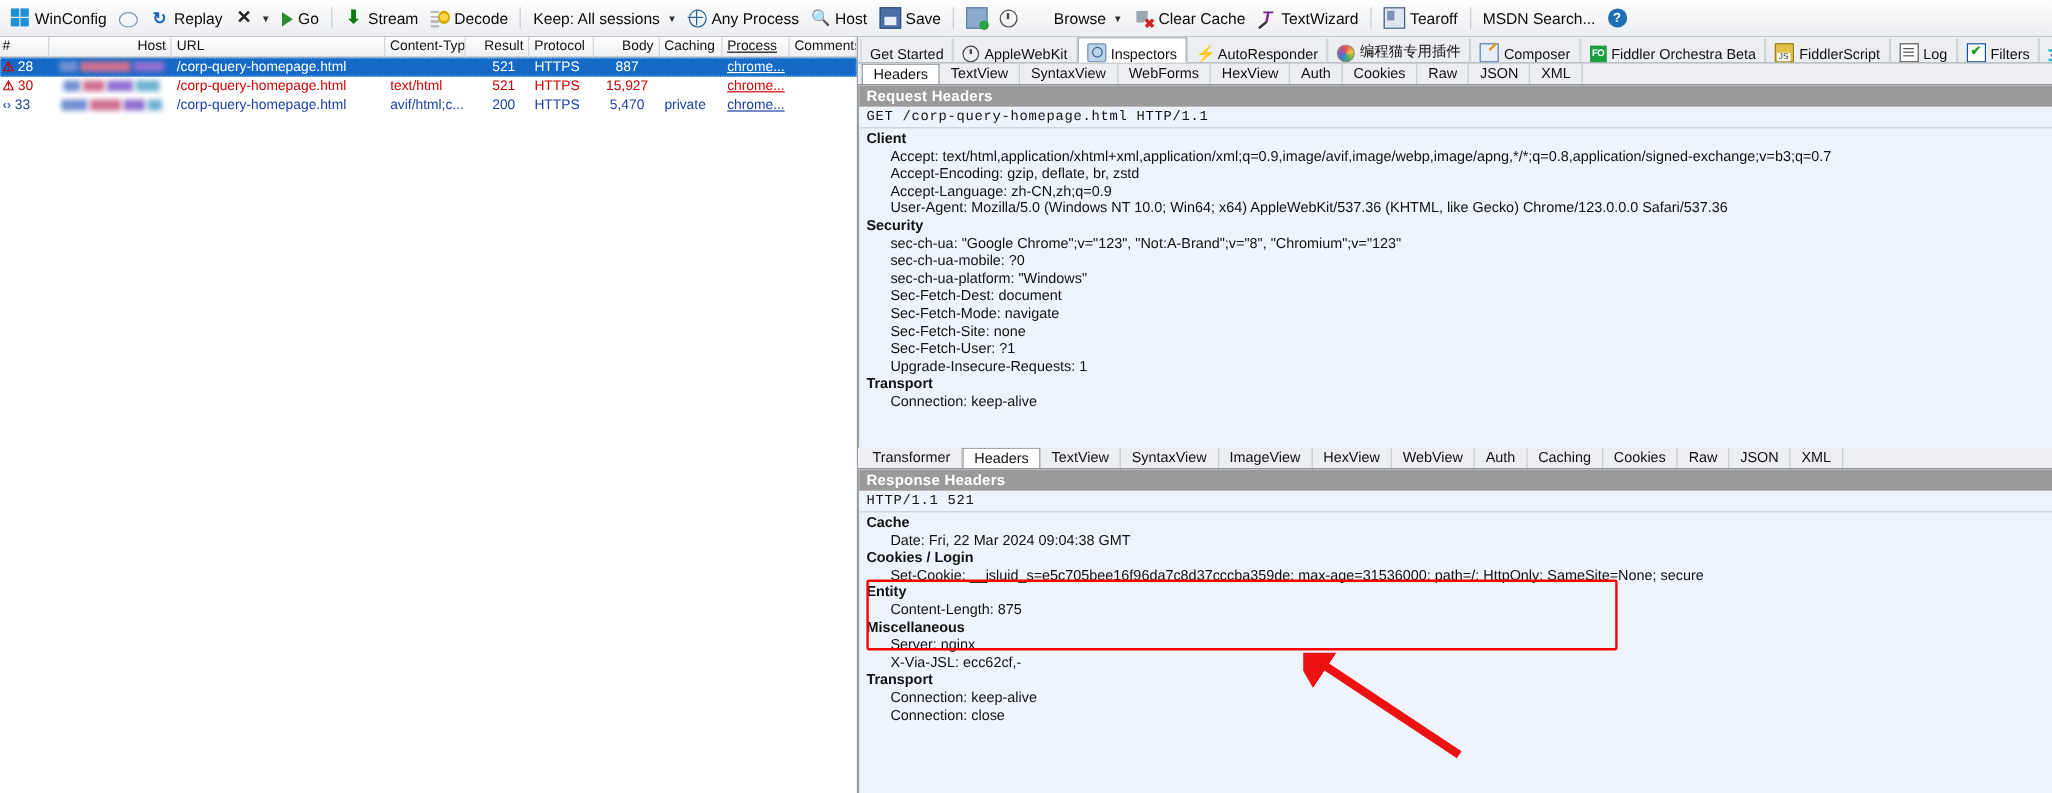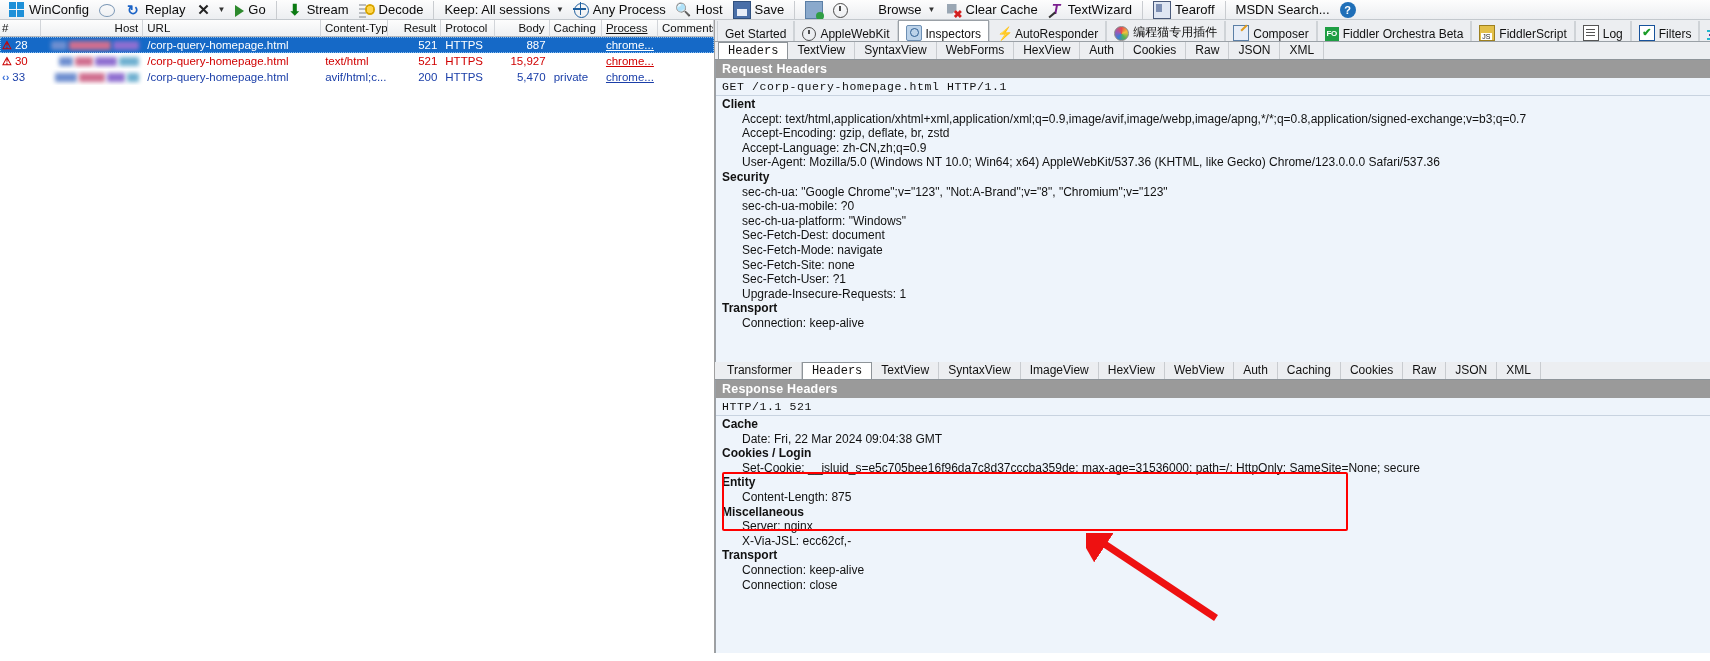--- a/index.html
+++ b/index.html
@@ -1,19 +1,19 @@
 <!DOCTYPE html>
 <html><head>
 <meta charset="utf-8">
 <style>
   html,body{margin:0;padding:0;background:#ffffff;}
   body{width:1710px;height:661px;overflow:hidden;font-family:"Liberation Sans",sans-serif;font-size:12px;color:#000;}
 
   
-  #toolbar{height:20px;background:linear-gradient(#fdfdfd,#eceef1);border-bottom:1px solid #c3c8cd;
+  #toolbar{height:31px;background:linear-gradient(#fdfdfd,#eceef1);border-bottom:1px solid #c3c8cd;
            display:flex;align-items:center;padding:0 4px;box-sizing:border-box;white-space:nowrap;overflow:hidden;}
   .tb-item{display:inline-flex;align-items:center;height:24px;padding:0 5px;gap:4px;font-size:13px;color:#0b0b0b;cursor:default;}
   .tb-sep{width:1px;height:18px;background:#c9ccd0;margin:0 5px;}
   .tb-caret{font-size:8px;color:#333;margin-left:2px;}
   .ico{display:inline-block;width:16px;height:16px;position:relative;flex:none;}
 
   
   .ic-win{background:
      linear-gradient(#1e90d8,#1e90d8) 0 0/7px 7px no-repeat,
      linear-gradient(#1e90d8,#1e90d8) 8px 0/7px 7px no-repeat,
@@ -56,21 +56,21 @@
   #left{width:714px;flex:none;background:#fff;position:relative;border-right:1px solid #a0a0a0;}
   #right{flex:1;background:#f0f0f0;display:flex;flex-direction:column;}
 
   
   .grid-head{display:flex;height:17px;background:linear-gradient(#fdfdfd,#eef0f2);border-bottom:1px solid #b5b8bc;
     font-size:11.5px;color:#111;align-items:center;box-sizing:border-box;}
   .gh{box-sizing:border-box;padding:0 4px;border-right:1px solid #d2d5d9;height:17px;line-height:17px;overflow:hidden;white-space:nowrap;}
   .gh.r{text-align:right;}
   .grid-row{display:flex;height:16px;align-items:center;font-size:11.5px;box-sizing:border-box;white-space:nowrap;}
   .grid-row .gc{box-sizing:border-box;padding:0 4px;height:16px;line-height:16px;overflow:hidden;}
-  .gc.r{text-align:right;}
+  .gc.r{text-align:center;}
   .row-sel{background:#1569c7;color:#fff;outline:1px dotted #88bdf0;outline-offset:-1px;}
   .row-err{color:#d00000;}
   .row-norm{color:#1a3ea8;}
   .c-num{width:44px;display:flex;align-items:center;gap:3px;padding-left:2px !important;}
   .c-host{width:110px;text-align:right;}
   .c-url{width:192px;}
   .c-ct{width:72px;}
   .c-res{width:46px;text-align:right;margin-left:10px;}
   .c-proto{width:58px;}
   .c-body{width:58px;text-align:right;}
@@ -104,21 +104,21 @@
   .m-log:after{content:"";position:absolute;left:2px;top:3px;width:9px;height:1px;background:#555;box-shadow:0 3px 0 #555,0 6px 0 #555;}
   .m-filt{background:#fff;border:1.5px solid #17529b;color:#1a9c27;font-size:11px;font-weight:bold;text-align:center;line-height:12px;}
   .m-time{position:relative;}
   .m-time:before{content:"";position:absolute;left:0;top:3px;width:12px;height:2px;background:#22b8cf;}
   .m-time:after{content:"";position:absolute;left:2px;top:7px;width:11px;height:2px;background:#6b2fa0;box-shadow:-2px 4px 0 #22b8cf;}
 
   
   .subtabs{display:flex;align-items:flex-end;height:18px;background:#eceef1;padding-left:3px;box-sizing:border-box;
     border-bottom:1px solid #8e9499;white-space:nowrap;overflow:hidden;}
   .stab{font-size:12px;padding:0 9px;height:17px;line-height:17px;color:#111;border-right:1px solid #c9ccd0;box-sizing:border-box;cursor:default;}
-  .stab.active{background:#fff;border:1px solid #8e9499;border-bottom:1px solid #fff;margin-bottom:-1px;height:18px;line-height:17px;font-family:Liberation Mono, monospace;}
+  .stab.active{background:#fff;border:1px solid #8e9499;border-bottom:1px solid #fff;margin-bottom:-1px;height:18px;line-height:17px;}
 
   
   .hv{background:#eef4fb;flex:1;overflow:hidden;position:relative;border-left:1px solid #9aa0a6;}
   .hv-title{background:#9a9a9a;color:#fff;font-size:12.5px;font-weight:bold;padding:2px 6px;letter-spacing:.2px;}
   .hv-req{background:#eef4fb;border-bottom:1px solid #c8d3e0;font-family:"Liberation Mono",monospace;font-size:11.5px;
      padding:2px 6px;color:#111;letter-spacing:.6px;}
   .hv-body{padding:1px 0 0 6px;}
   .hgroup{font-size:12px;font-weight:bold;color:#111;line-height:14.6px;}
   .hline{font-size:12px;color:#111;line-height:14.6px;padding-left:20px;white-space:nowrap;}
 

